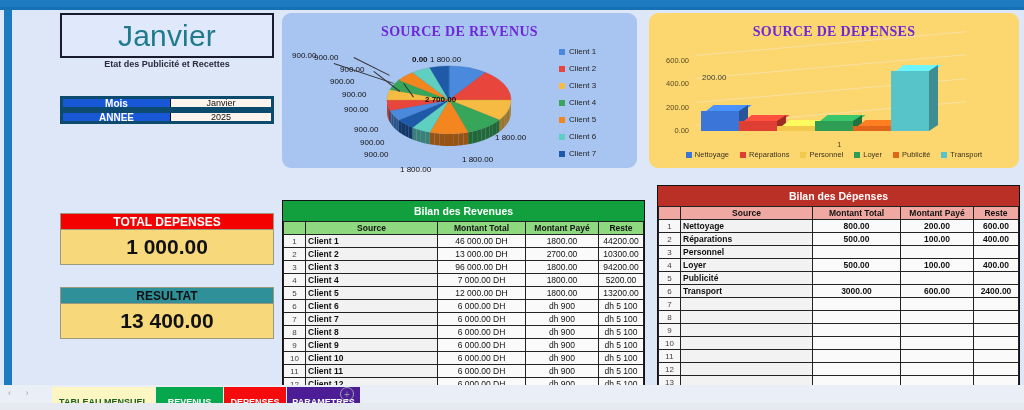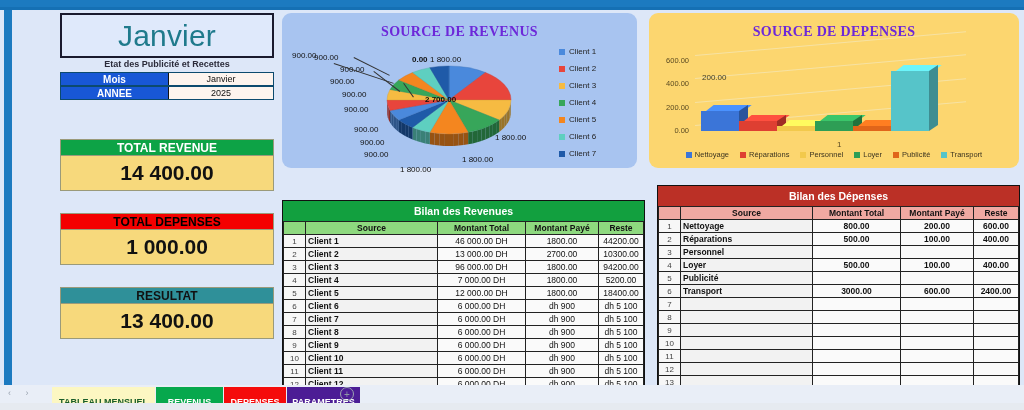--- a/index.html
+++ b/index.html
@@ -19,38 +19,38 @@
   .month-box {
     position:absolute; left:48px; top:3px; width:214px; height:45px;
     background:#dfe9fb; border:2px solid #1a1a2e;
     display:flex; align-items:center; justify-content:center;
   }
   .month-box span { font-size:30px; color:#1f7a8c; letter-spacing:.2px; }
   .subtitle {
     position:absolute; left:48px; top:49px; width:214px; text-align:center;
     font-size:9px; font-weight:bold; color:#2b2b3a;
   }
-  .kv { position:absolute; left:48px; width:214px; height:14px; display:flex; border:1px solid #0c4a6e; }
+  .kv { position:absolute; left:48px; width:214px; height:14px; display:flex; border:3px solid #0c4a6e;margin-top:24px; }
   .kv.r1 { top:62px; }
   .kv.r2 { top:76px; }
   .kv .k { width:108px; background:#1857d6; color:#fff; font-size:10px; font-weight:bold;
            display:flex; align-items:center; justify-content:center; border-right:1px solid #111;}
   .kv .v { flex:1; background:#fdf4ee; color:#111; font-size:9px;
            display:flex; align-items:center; justify-content:center; }
 
   .card { position:absolute; left:48px; width:214px; }
   .card .hd { height:17px; display:flex; align-items:center; justify-content:center;
               font-size:12px; font-weight:bold; border:1px solid #9a9a7a; }
   .card .bd { height:35px; background:#f7d97c; border:1px solid #9a9a7a; border-top:none;
               display:flex; align-items:center; justify-content:center;
               font-size:21px; font-weight:bold; color:#111; }
   .card.rev  { top:129px; }
   .card.rev .hd  { background:#0da346; color:#fff; }
   .card.dep  { top:203px; }
-  .card.dep .hd  { background:#f40000; color:#000000; }
+  .card.dep .hd  { background:#f40000; color:#ffffff; }
   .card.res  { top:277px; }
   .card.res .hd  { background:#2f9099; color:#111; }
 
   
   .chartpanel { position:absolute; border-radius:9px; }
   .pie-panel  { left:270px; top:3px; width:355px; height:155px; background:#a8c4f0; }
   .bar-panel  { left:637px; top:3px; width:370px; height:155px; background:#fcd66f; }
   .chart-title { text-align:center; font-family:"Liberation Serif", serif;
                  font-weight:bold; font-size:14px; color:#6d28d9; padding-top:11px; letter-spacing:.3px;}
 
@@ -127,24 +127,20 @@
 
   <div class="kv r1">
     <div class="k">Mois</div>
     <div class="v">Janvier</div>
   </div>
   <div class="kv r2">
     <div class="k">ANNEE</div>
     <div class="v">2025</div>
   </div>
 
-  <div class="card rev">
-    <div class="hd" style="background: rgb(13, 163, 70);">TOTAL REVENUE</div>
-    <div class="bd">14 400.00</div>
-  </div>
   <div class="card dep">
     <div class="hd" style="background: rgb(244, 0, 0);">TOTAL DEPENSES</div>
     <div class="bd">1 000.00</div>
   </div>
   <div class="card res">
     <div class="hd" style="background: rgb(47, 144, 153);">RESULTAT</div>
     <div class="bd">13 400.00</div>
   </div>
 
   <div class="chartpanel pie-panel">
@@ -386,21 +382,21 @@
             <td class="col-src">Client 4</td>
             <td class="col-num">7 000.00 DH</td>
             <td class="col-num">1800.00</td>
             <td class="col-num">5200.00</td>
           </tr>
           <tr>
             <td class="col-idx">5</td>
             <td class="col-src">Client 5</td>
             <td class="col-num">12 000.00 DH</td>
             <td class="col-num">1800.00</td>
-            <td class="col-num">18400.00</td>
+            <td class="col-num">13200.00</td>
           </tr>
           <tr>
             <td class="col-idx">6</td>
             <td class="col-src">Client 6</td>
             <td class="col-num">6 000.00 DH</td>
             <td class="col-num">dh 900</td>
             <td class="col-num">dh 5 100</td>
           </tr>
           <tr>
             <td class="col-idx">7</td>

